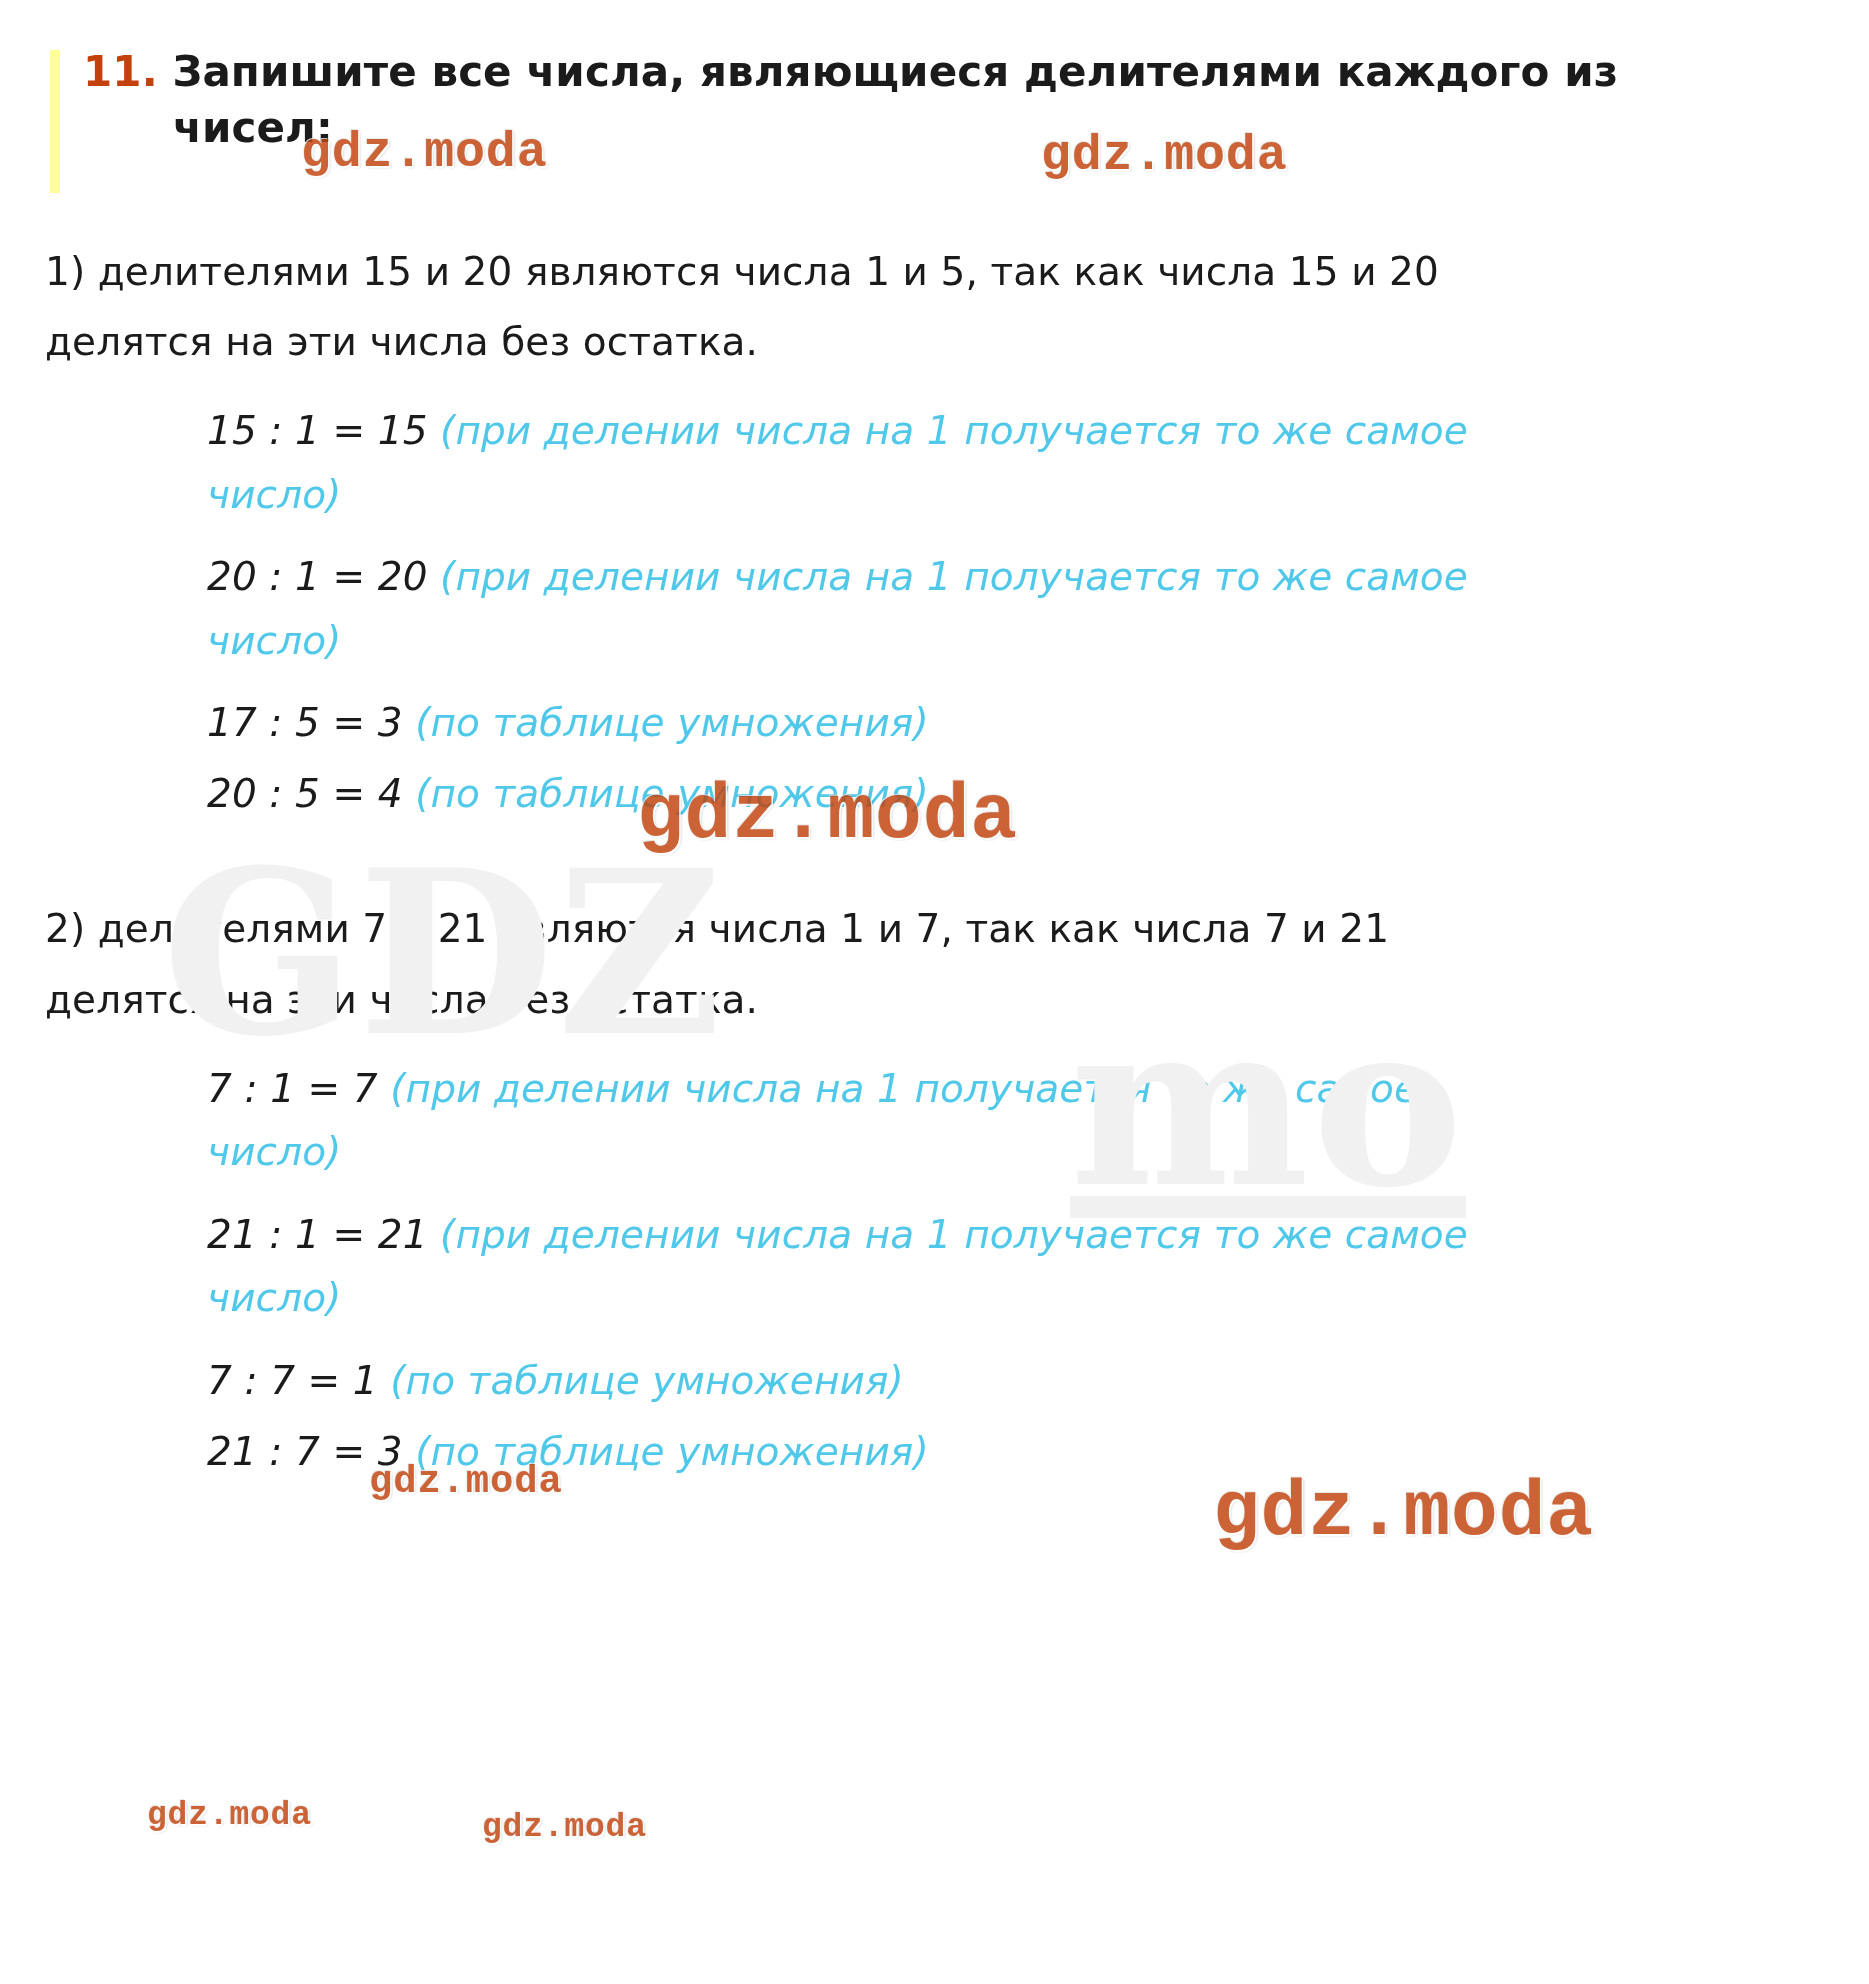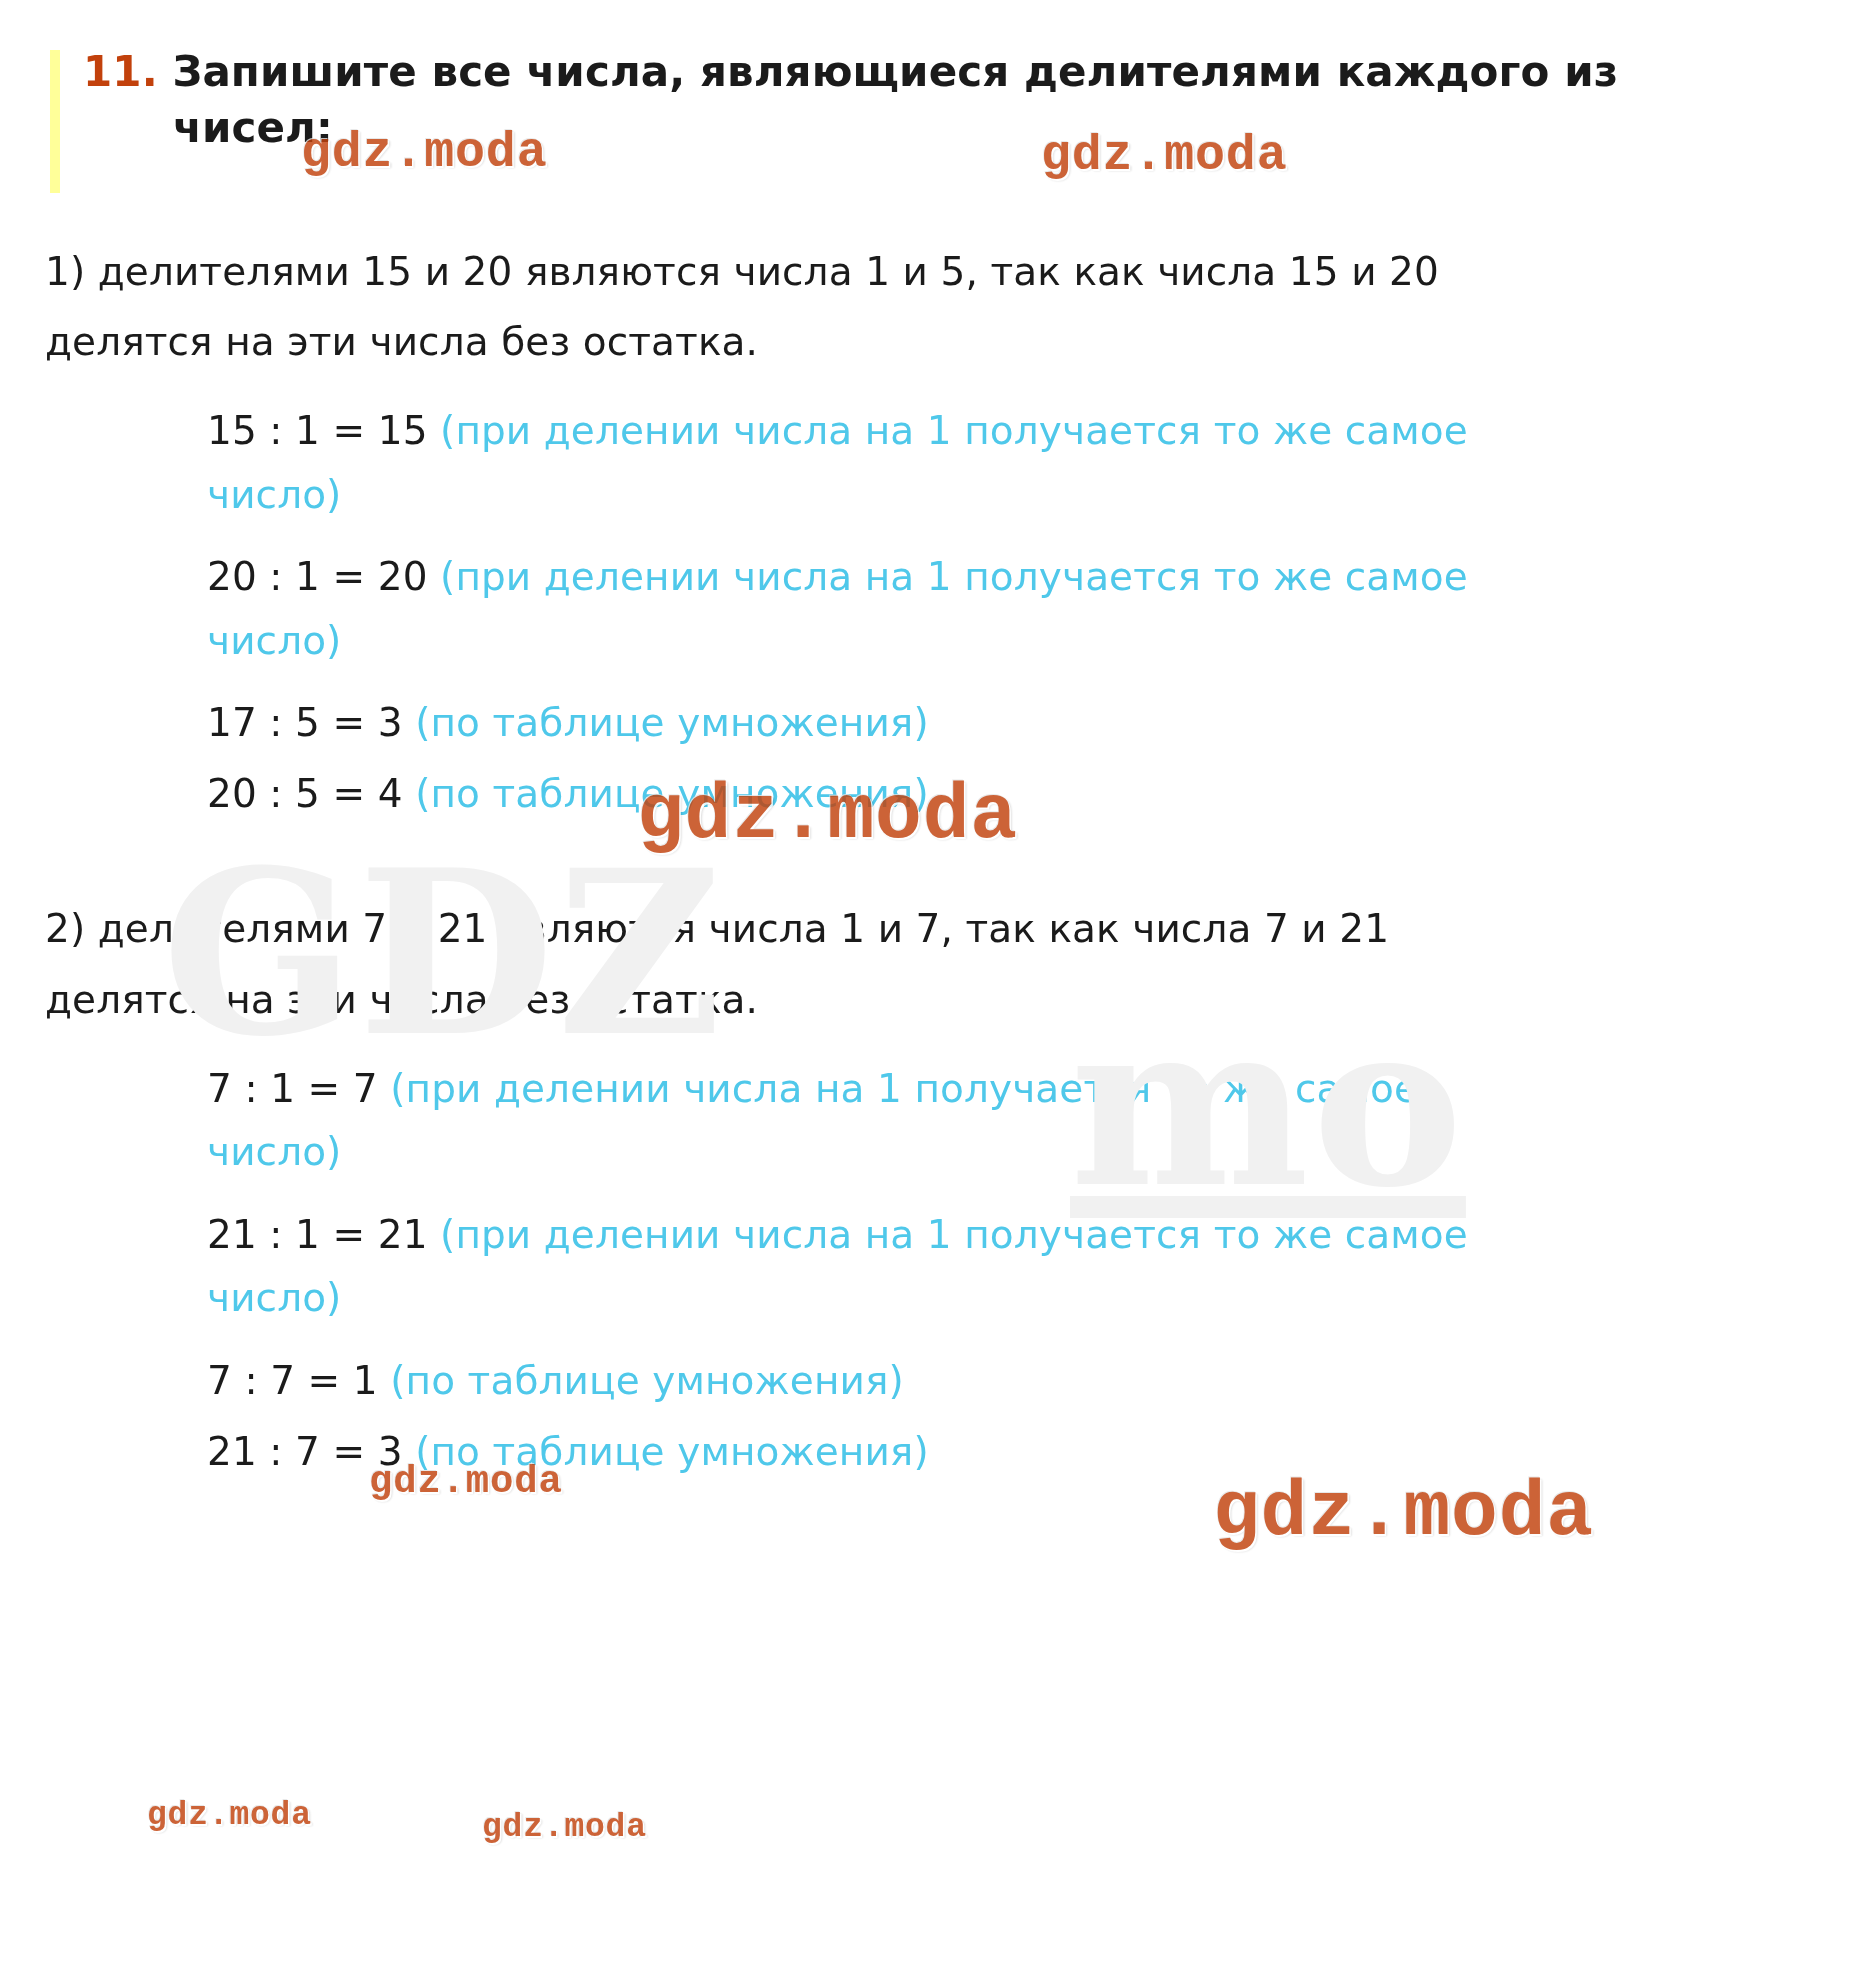--- a/index.html
+++ b/index.html
@@ -65,20 +65,21 @@
 
   .eq-block {
     margin-top: 26px;
     padding-left: 162px;
   }
   .eq {
     font-size: 39px;
     line-height: 1.62;
     margin-bottom: 19.6px;
     letter-spacing: 0.1px;
+    font-style: italic;
   }
   .eq.tight { margin-bottom: 7.5px; }
   .note {
     color: #4fc8ea;
   }
   .eq-wrap {
     max-width: 1477px;
   }
 
   .section-2 { margin-top: 72px; }

